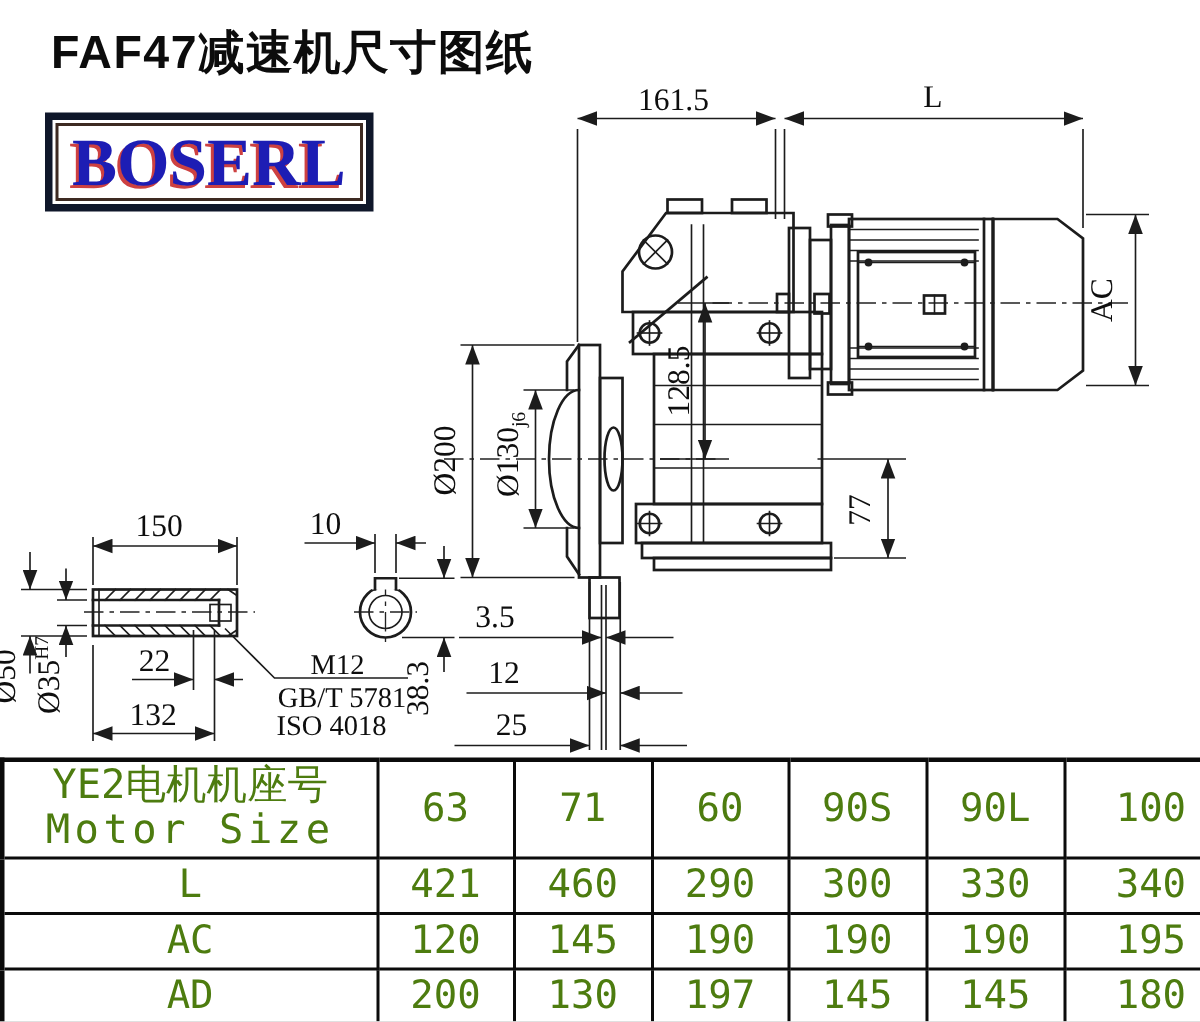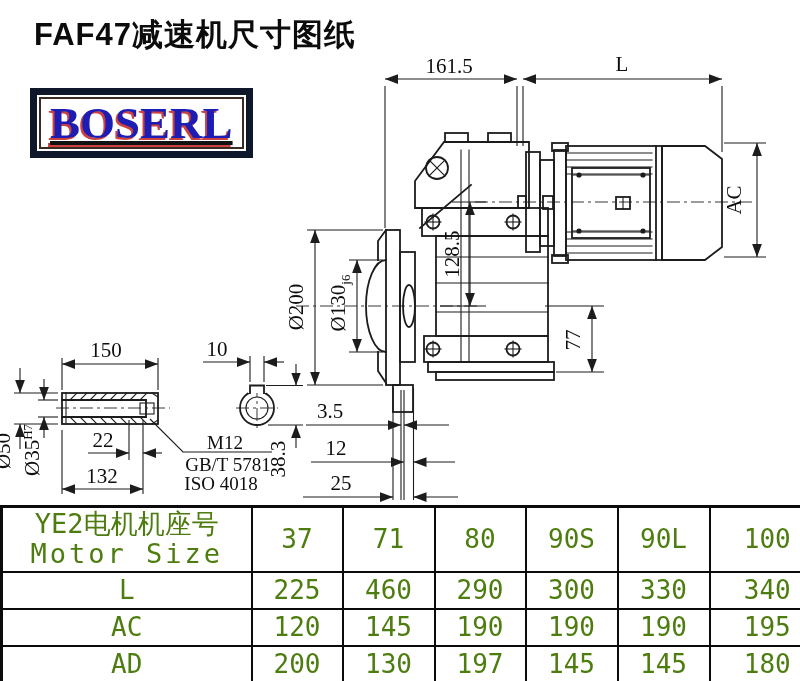--- a/index.html
+++ b/index.html
@@ -2,21 +2,21 @@
 <html><head>
 <meta charset="utf-8">
 <style>
   html,body{margin:0;padding:0;background:#ffffff;}
   #stage{position:relative;width:800px;height:681px;background:#fff;overflow:hidden;
          font-family:"Liberation Sans",sans-serif;color:#111;}
   
   #title{position:absolute;left:34px;top:14px;font-size:31px;font-weight:bold;
          letter-spacing:1px;color:#0c0c0c;white-space:nowrap;}
   
-  #logo{position:absolute;left:30px;top:88px;border:7px solid #0f172a;background:#fff;text-decoration:underline;}
+  #logo{position:absolute;left:30px;top:75px;border:5px solid #0f172a;background:#fff;}
   #logo .inner{border:2px solid #3d2a22;margin:2px;padding:0 9px;}
   #logo .word{font-family:"Liberation Serif",serif;font-weight:bold;font-size:45px;
               line-height:48px;color:#1d1db4;text-shadow:-2px 2px 0 rgba(196,32,32,.85);}
   
   svg{position:absolute;left:0;top:0;}
   .thick{stroke:#1c1c1c;stroke-width:1.8;fill:none;stroke-linecap:square;}
   .thin{stroke:#1c1c1c;stroke-width:1.1;fill:none;}
   .axis{stroke:#222;stroke-width:0.9;fill:none;stroke-dasharray:13 4 3 4;}
   .dimtxt{fill:#0e0e0e;font-family:"Liberation Serif",serif;font-size:21px;}
   .dimtxt.small{font-size:19px;}
@@ -280,30 +280,30 @@
         <col style="width:92px">
         <col style="width:92px">
         <col style="width:92px">
     </colgroup>
     <tbody>
         <tr style="height:65px">
       <td class="hdr">
         <div>YE2电机机座号</div>
         <div class="en">Motor Size</div>
       </td>
-      <td>37</td>
+      <td>63</td>
       <td>71</td>
-      <td>80</td>
+      <td>60</td>
       <td>90S</td>
       <td>90L</td>
       <td>100</td>
     </tr>
     <tr style="height:37px">
       <td>L</td>
-      <td>225</td>
+      <td>421</td>
       <td>460</td>
       <td>290</td>
       <td>300</td>
       <td>330</td>
       <td>340</td>
     </tr>
     <tr style="height:37px">
       <td>AC</td>
       <td>120</td>
       <td>145</td>

